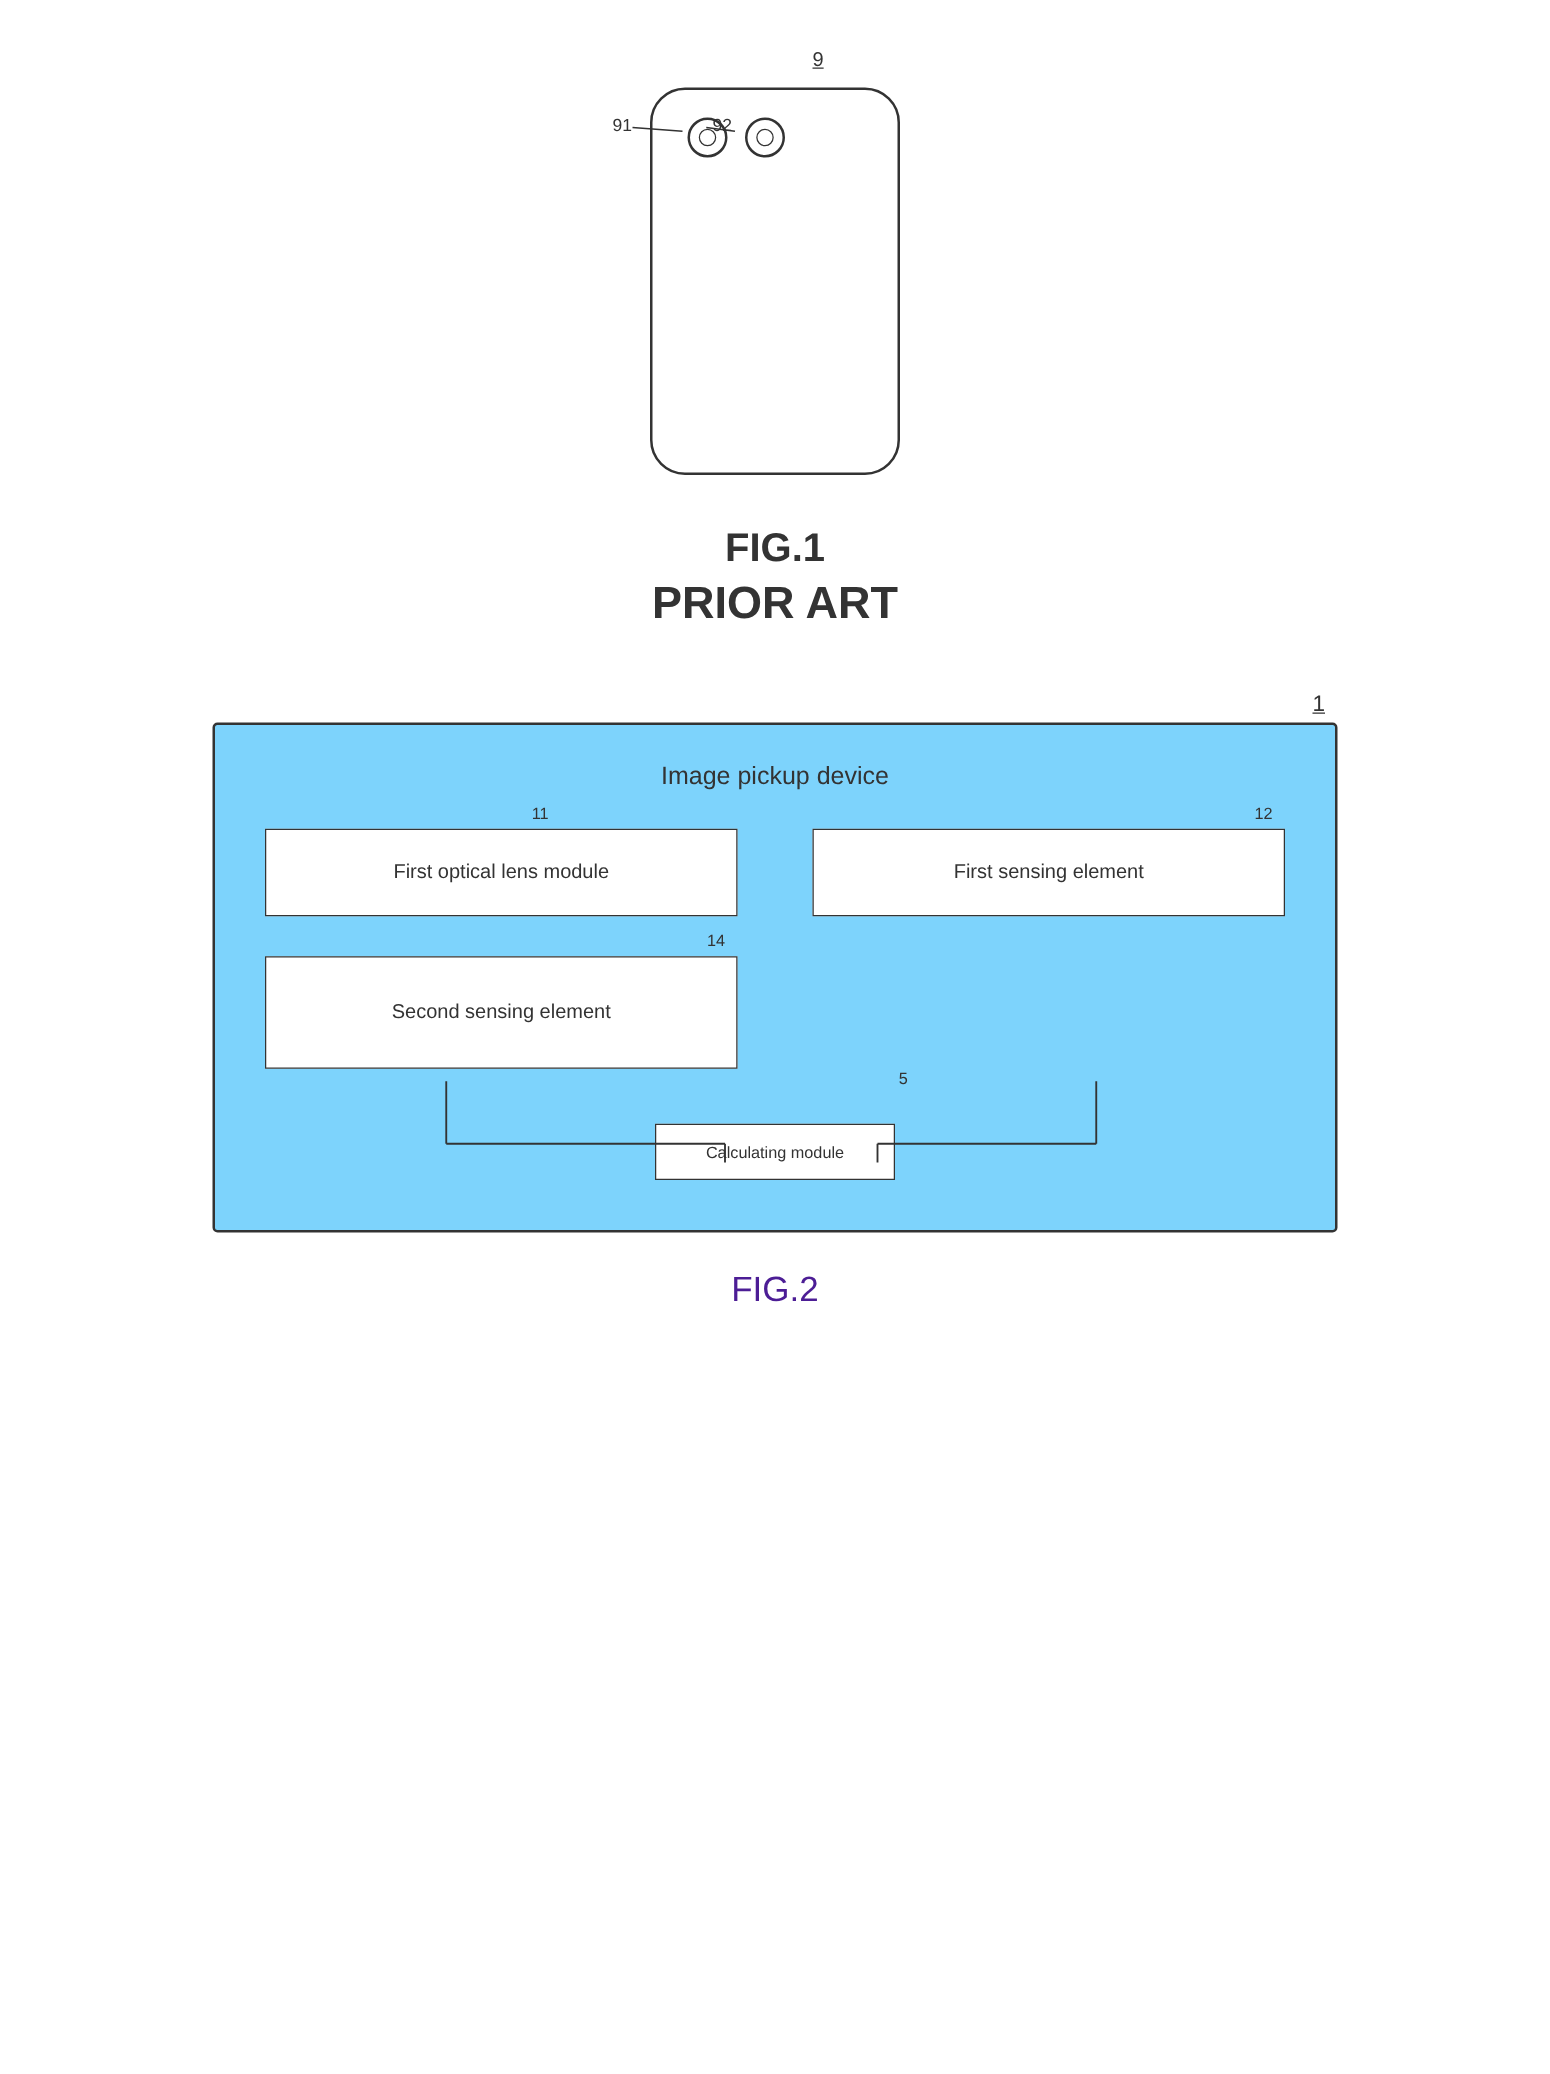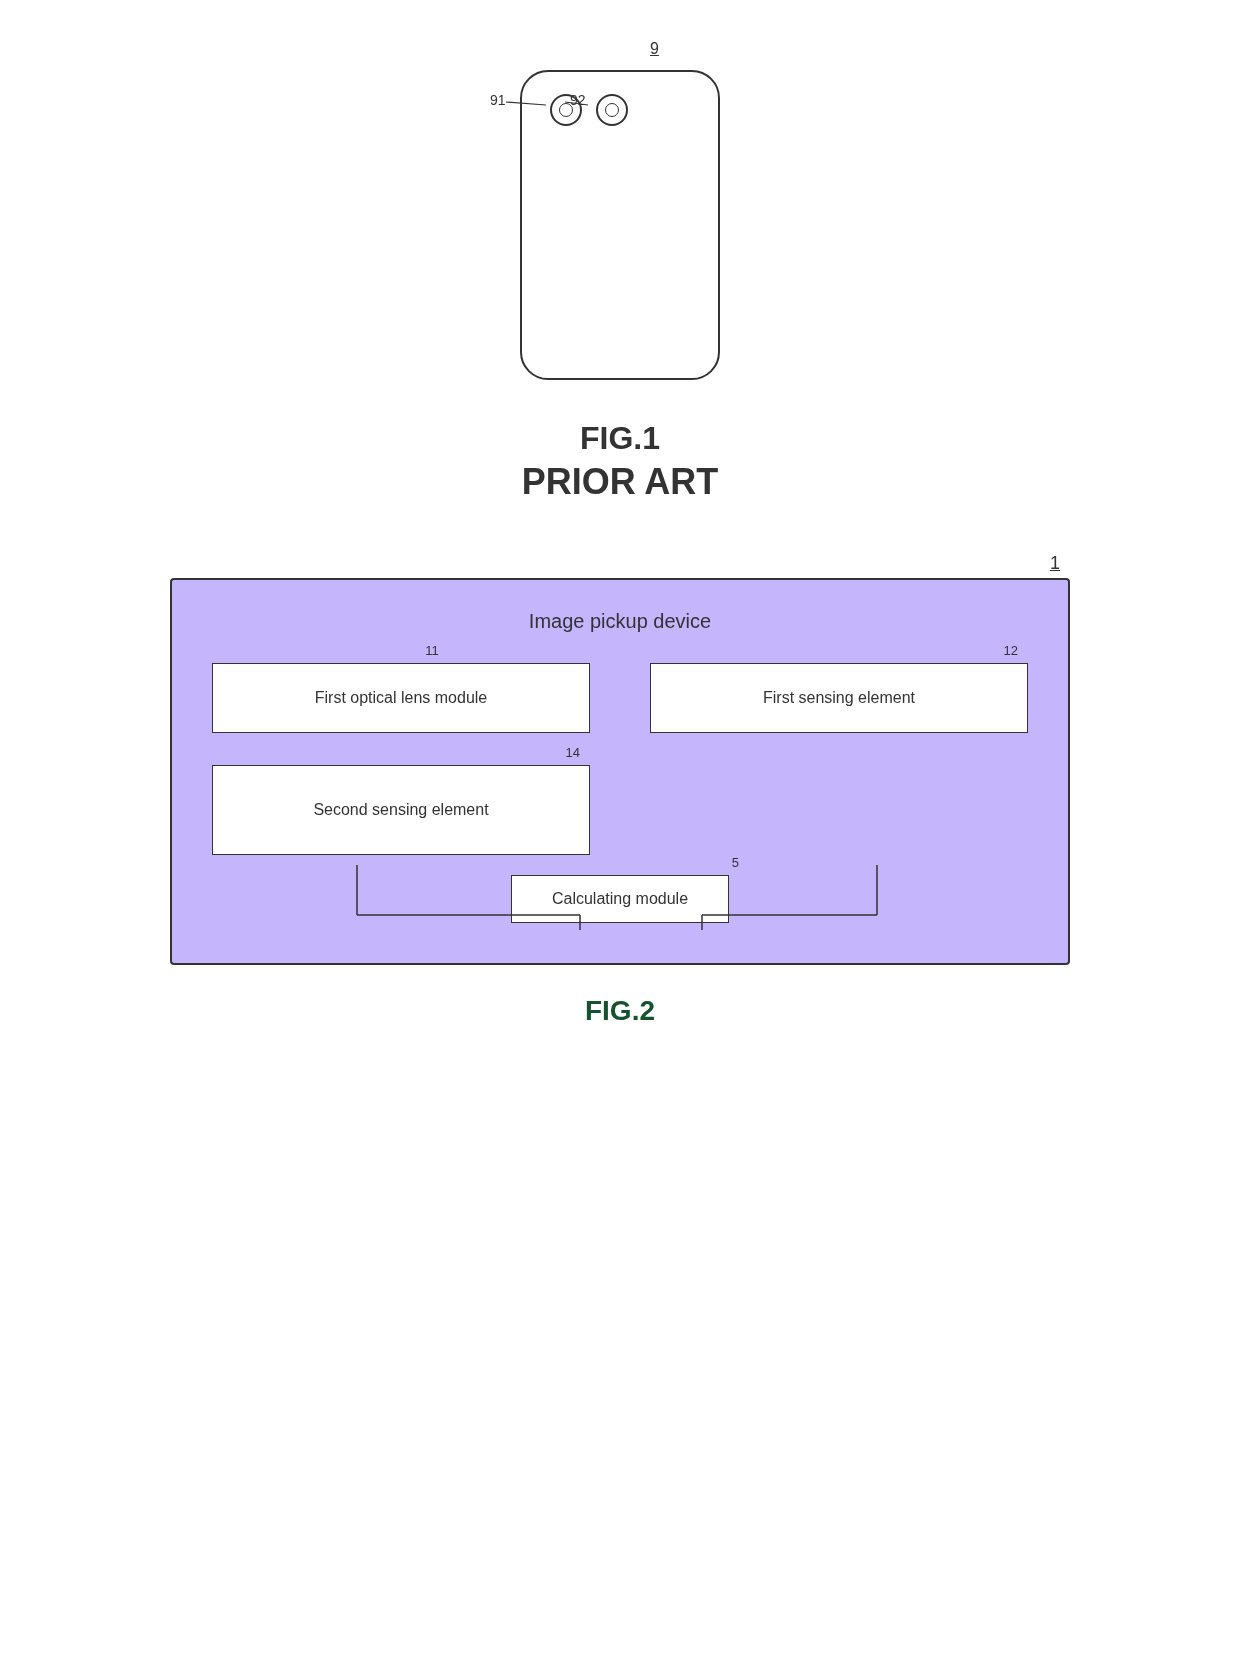--- a/index.html
+++ b/index.html
@@ -52,21 +52,21 @@
       align-items: center;
       margin-top: 20px;
     }
 
     .diagram-container {
       width: 900px;
       border: 2px solid #333;
       border-radius: 4px;
       padding: 30px 40px 40px 40px;
       position: relative;
-      background: #c4b5fd;
+      background: #7dd3fc;
     }
 
     .diagram-title {
       text-align: center;
       font-size: 20px;
       color: #333;
       margin-bottom: 30px;
     }
 
     .diagram-grid {
@@ -94,33 +94,34 @@
       display: flex;
       justify-content: center;
       margin-top: 10px;
       position: relative;
     }
 
     .calculating-box {
       border: 1.5px solid #333;
       padding: 14px 40px;
       text-align: right;
-      font-size: 16px;
+      font-size: 13px;
       color: #333;
       background: #fff;
       position: relative;
       display: inline-block;
+      margin-top: 24px;
     }
 
     .fig2-caption {
       font-size: 28px;
-      font-weight: bold;
+      font-weight: normal;
       text-align: center;
       margin-top: 30px;
-      color: #14532d;
+      color: #4c1d95;
     }
 
     .diagram-wrapper {
       position: relative;
       width: 900px;
     }
   </style>
 </head>
 <body>
 

